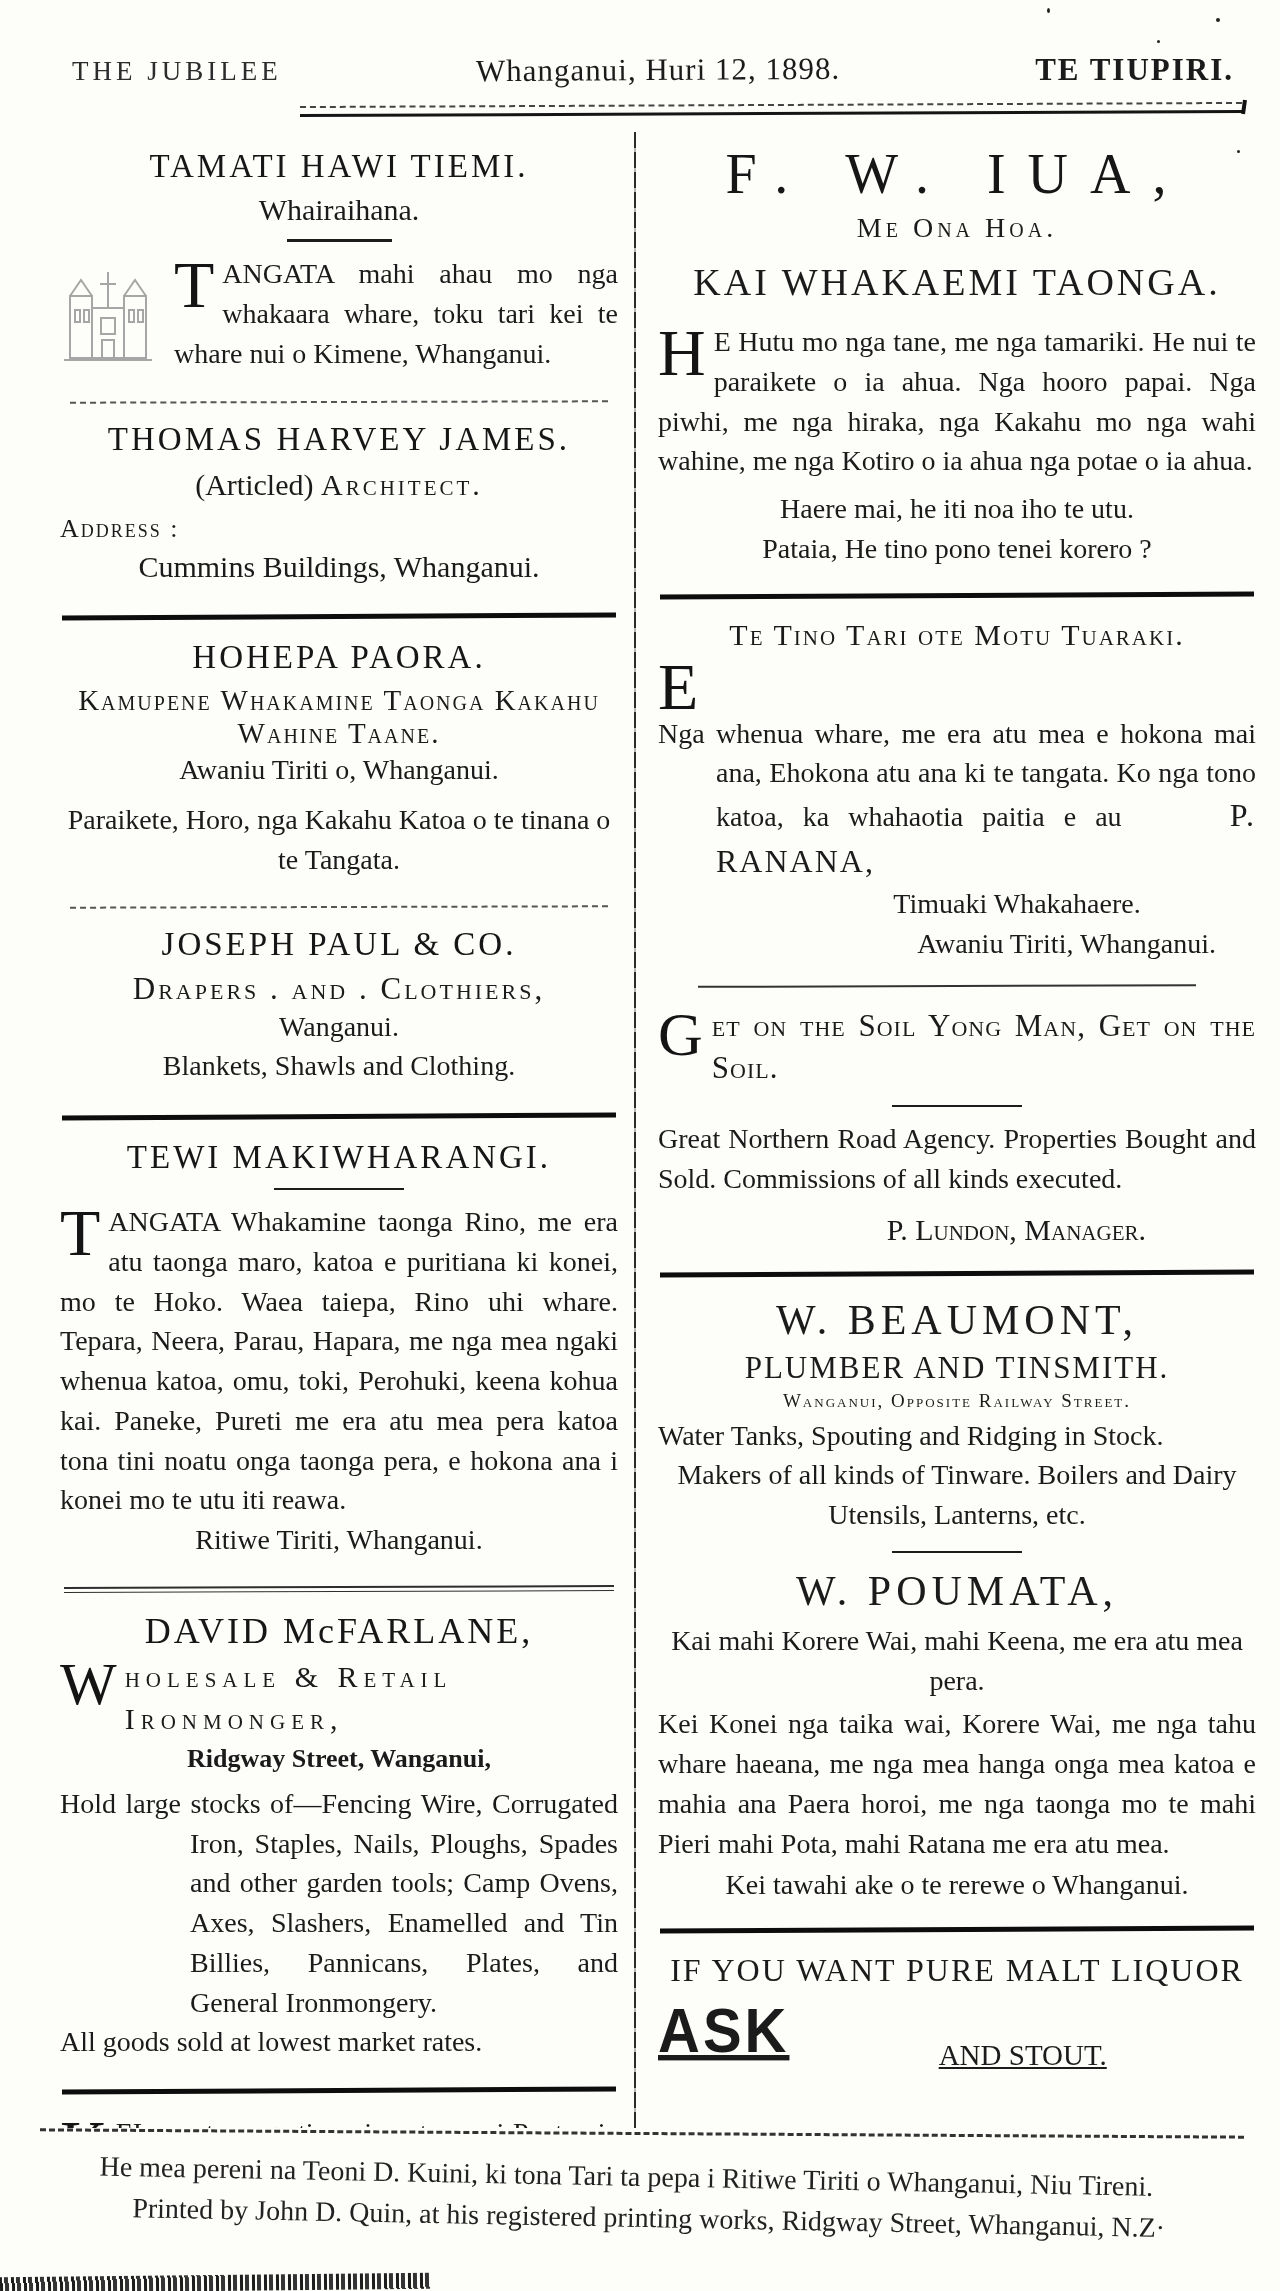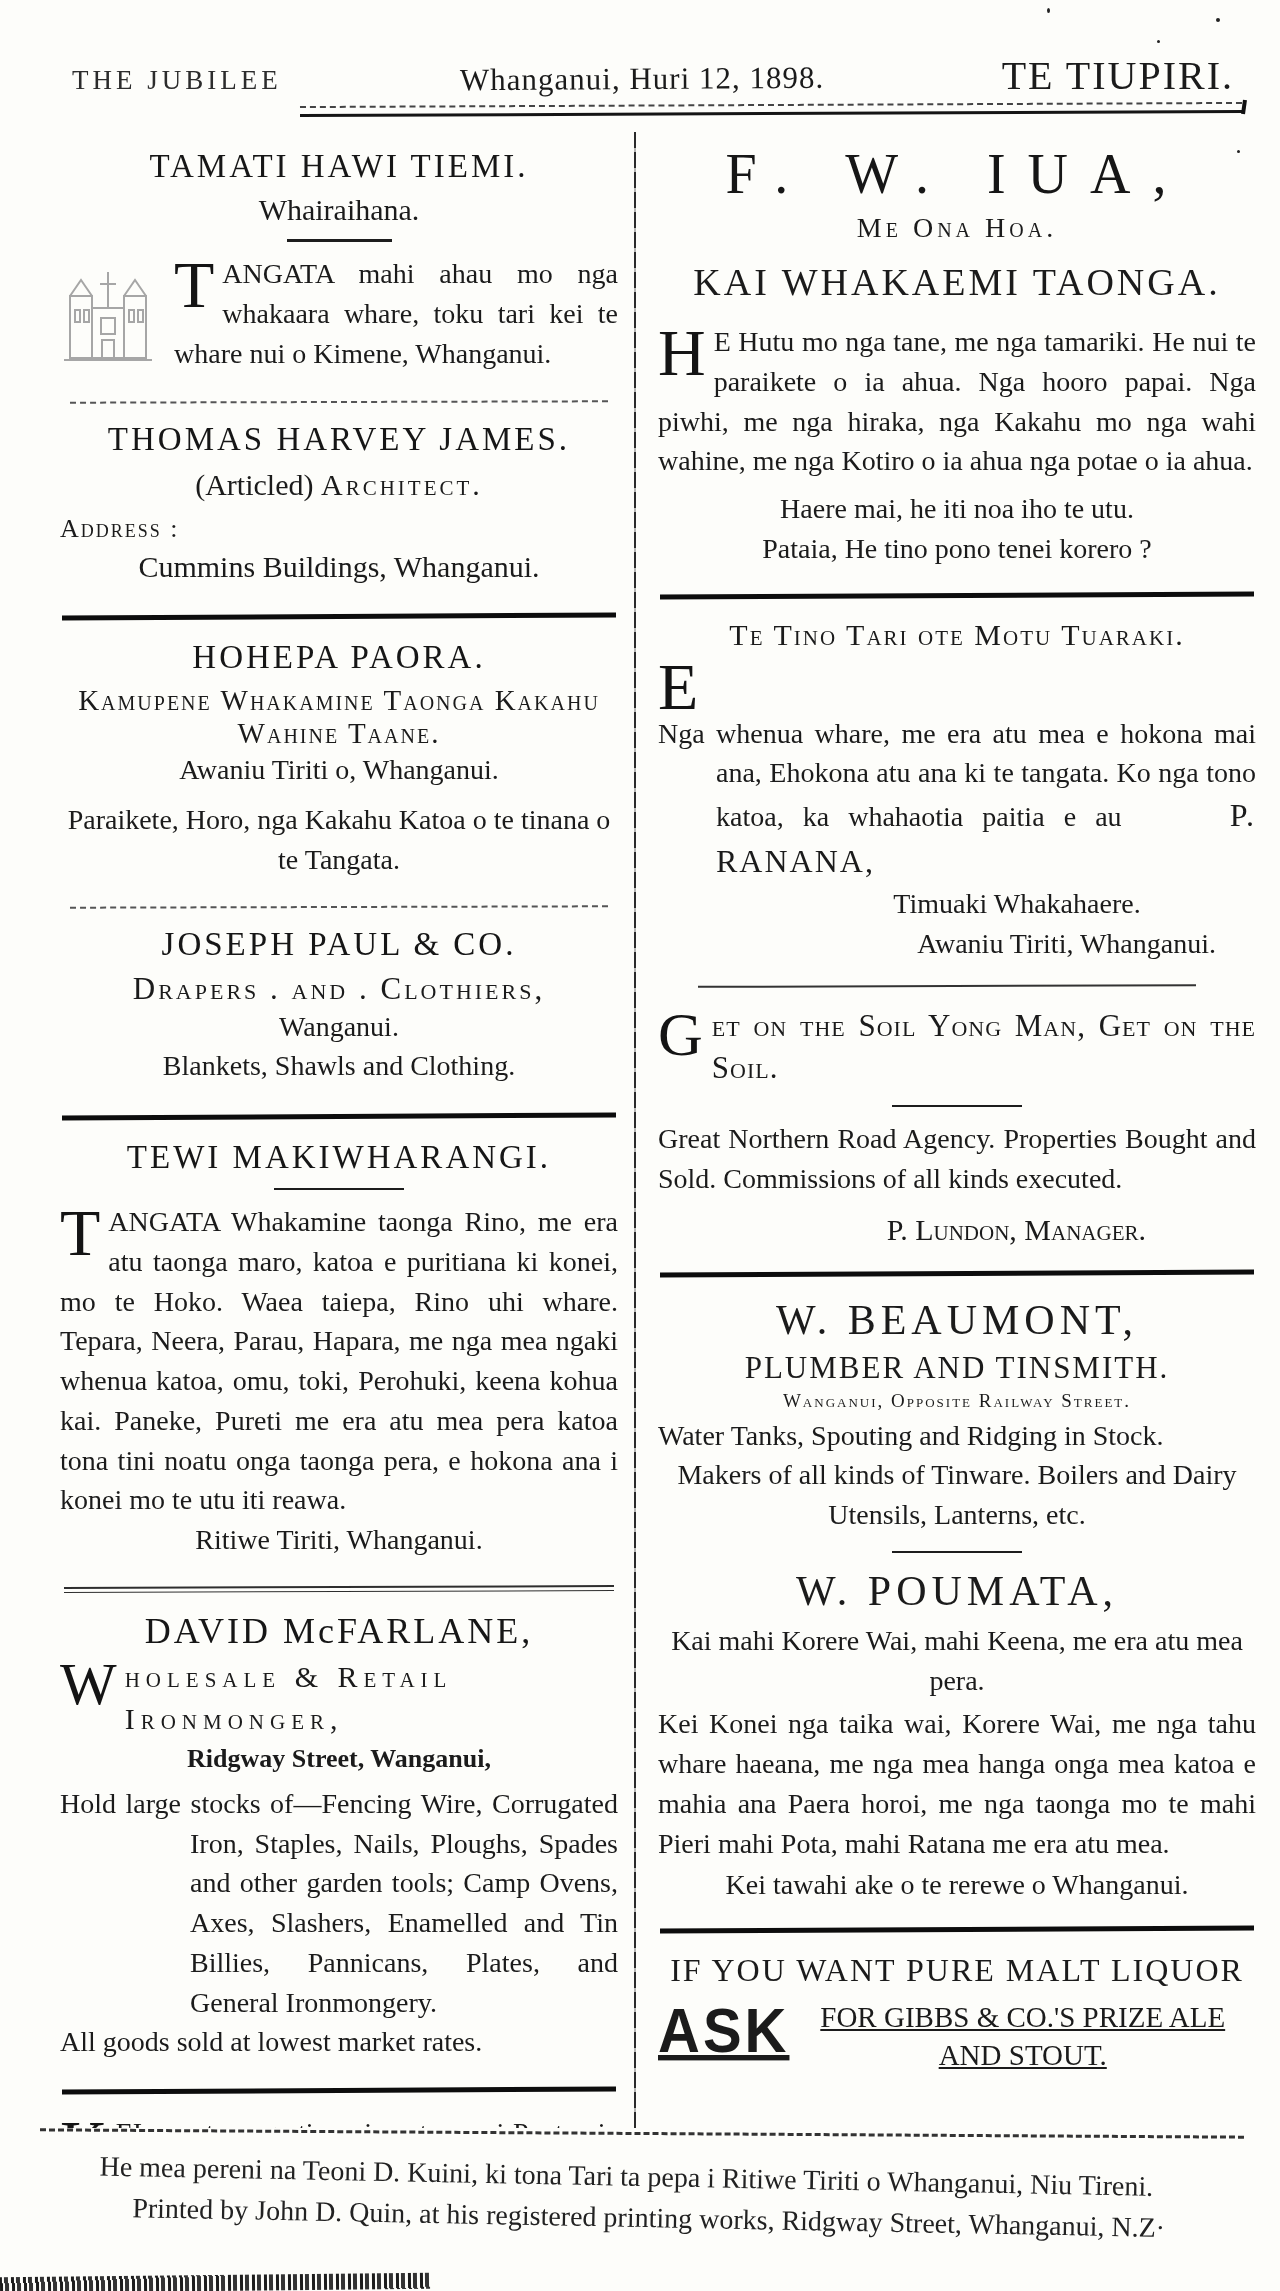--- a/index.html
+++ b/index.html
@@ -7,21 +7,21 @@
     width:1280px;height:2291px;position:relative;overflow:hidden;
     background:#fdfdfa;color:#1b1b1b;
     font-family:"Liberation Serif", serif;
   }
   .page{position:absolute;inset:0;}
   
   .masthead{position:absolute;top:52px;left:72px;right:46px;
     display:flex;justify-content:space-between;align-items:baseline;}
   .mast-left{font-size:27px;letter-spacing:4px;color:#2c2c2c;}
   .mast-center{font-size:31px;letter-spacing:1px;transform:rotate(-0.4deg);}
-  .mast-right{font-size:40px;font-weight:normal;letter-spacing:2px;}
+  .mast-right{font-size:31px;font-weight:bold;letter-spacing:2px;}
   .head-rule{position:absolute;top:104px;left:300px;right:38px;height:6px;
     border-top:2px dashed #444;border-bottom:3px solid #151515;
     transform:rotate(-0.25deg);}
   .head-rule-end{position:absolute;top:100px;right:34px;width:4px;height:14px;background:#111;transform:rotate(8deg);}
   .specks span{position:absolute;background:#222;border-radius:50%;}
   
   .columns{position:absolute;top:128px;left:60px;right:24px;height:2000px;
     display:flex;overflow:hidden;}
   .col-left{width:574px;padding-right:16px;box-sizing:border-box;}
   .col-divider{width:2px;margin-top:4px;height:2010px;
@@ -225,21 +225,21 @@
         <p class="body-txt just" style="margin:4px 0 0;">Kei Konei nga taika wai, Korere Wai, me nga tahu whare haeana, me nga mea hanga onga mea katoa e mahia ana Paera horoi, me nga taonga mo te mahi Pieri mahi Pota, mahi Ratana me era atu mea.</p>
         <div class="center body-txt" style="margin-top:2px;">Kei tawahi ake o te rerewe o Whanganui.</div>
       </section>
       <hr class="rule-heavy" style="margin-top:22px;">
 
       <section>
         <div class="center" style="font-size:32px;letter-spacing:2px;">IF YOU WANT PURE MALT LIQUOR</div>
         <div class="ask-row">
           <span class="ask-word">ASK</span>
           <span class="ask-rest">
-            <span>FOR GIBBS &amp; CO.'S PRIZE ALE</span><br>
+            <br>
             <span>AND STOUT.</span>
           </span>
         </div>
 
       </section>
 
     </div>
   </div>
 
   <div class="footer-rule"></div>

